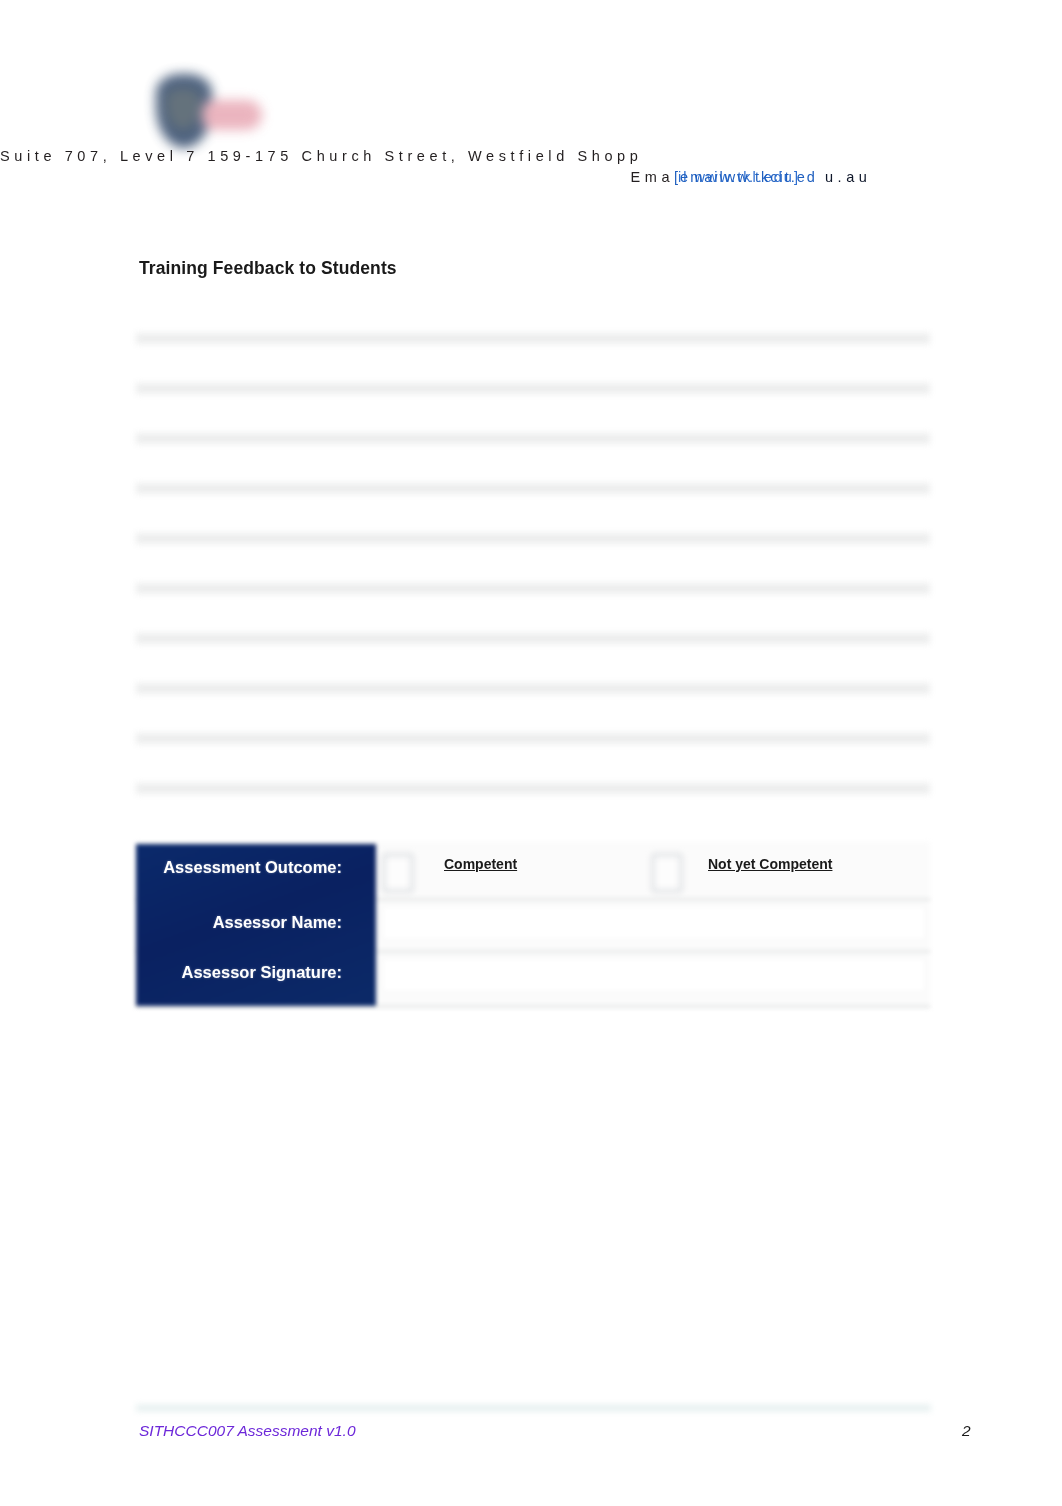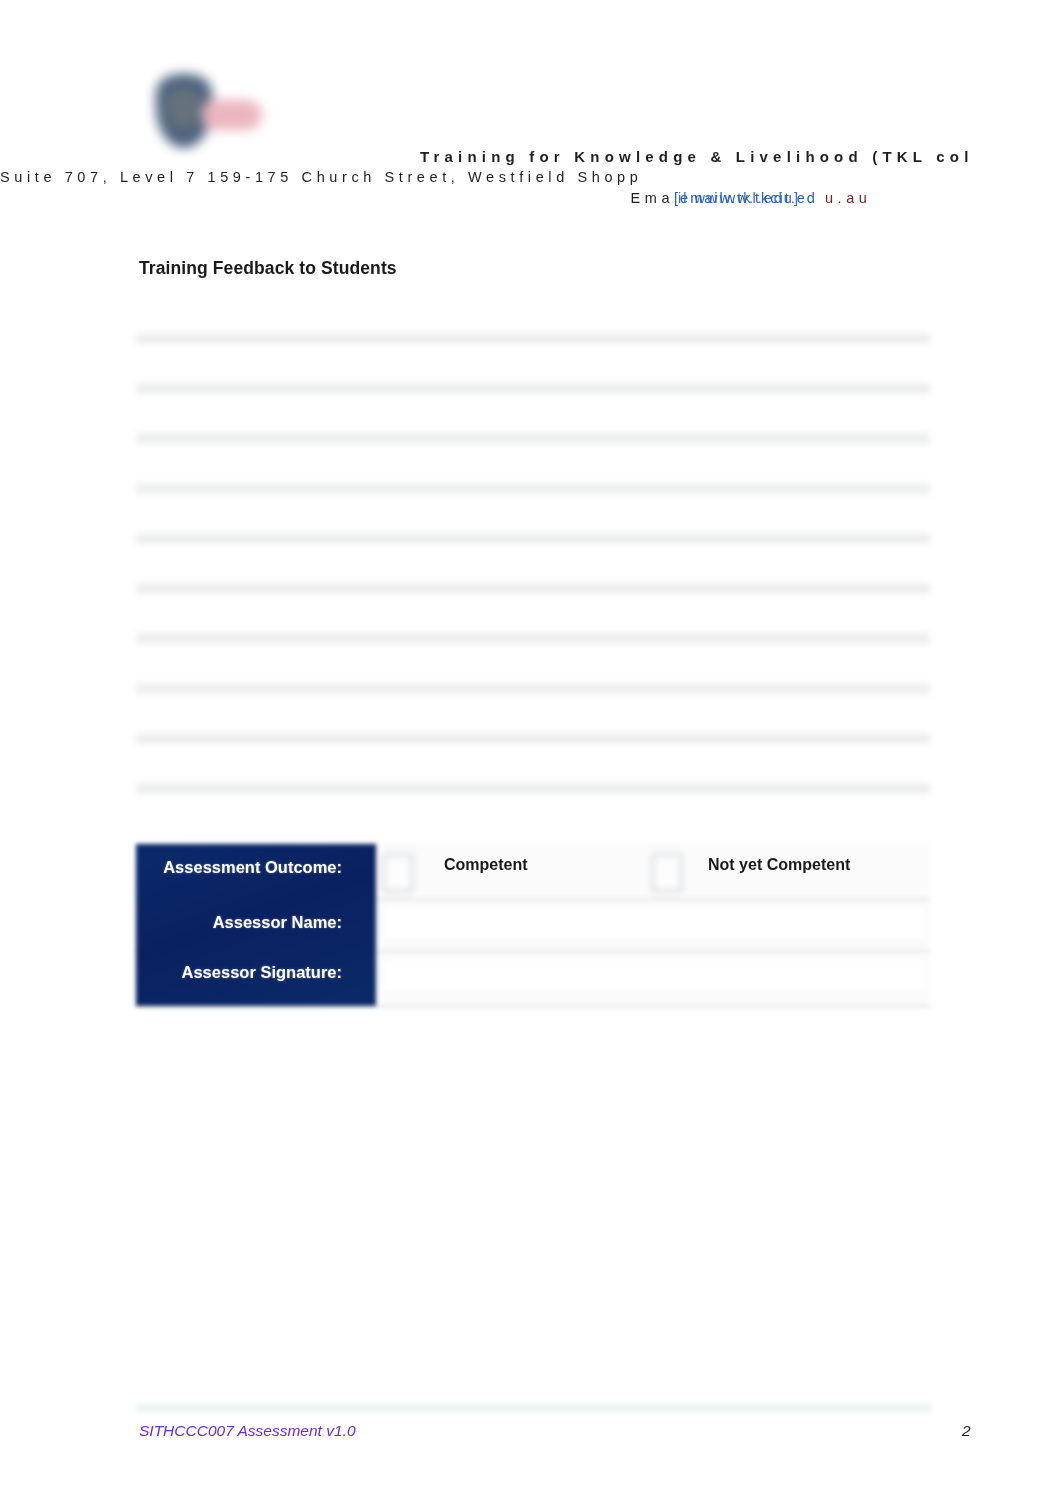--- a/index.html
+++ b/index.html
@@ -123,21 +123,21 @@
   .email-b {
     color: #2f6fd0;
     letter-spacing: 2.0px;
     position: absolute;
     left: 4px;
     top: 0;
     z-index: 1;
     white-space: nowrap;
   }
   .email-tail {
-    color: #7f1d1d;
+    color: #0f172a;
     letter-spacing: 4.6px;
     margin-left: 8px;
   }
 
   
   .section-title {
     position: absolute;
     left: 139px;
     top: 258px;
     font-size: 17.5px;
@@ -234,23 +234,24 @@
     border-radius: 3px;
     background: #fdfdfd;
     filter: blur(3.2px);
   }
   .checkbox.cb1 { left: 247px; top: 12px; }
   .checkbox.cb2 { left: 516px; top: 12px; }
 
   .opt-label {
     position: absolute;
     color: #1a1a1a;
-    font-size: 16px;
+    font-size: 14px;
     font-weight: bold;
     white-space: nowrap;
+    text-decoration: underline;
   }
   .opt-label.o1 { left: 308px; top: 14px; }
   .opt-label.o2 { left: 572px; top: 14px; text-align: center; }
 
   .ot-field {
     position: absolute;
     left: 248px;
     width: 540px;
     height: 30px;
     background: #ffffff;
@@ -301,21 +302,20 @@
 
   <div class="header">
 
     <div class="logo">
       <div class="logo-shield"></div>
       <div class="logo-shield-inner"></div>
       <div class="logo-swoosh"></div>
     </div>
 
     <div class="header-lines">
-      <div class="hline l1">Training for Knowledge &amp; Livelihood (TKL col</div>
       <div class="hline l3">Suite 707, Level 7 159-175 Church Street, Westfield Shopp</div>
       <div class="hline l4">
         <span class="email-label">Ema</span><span class="email-overlap-wrap"><span class="email-a">[email</span><span class="email-b">il  www.tkl.edu]</span></span><span class="email-a">ww.tkcit.ed</span><span class="email-tail">u.au</span>
       </div>
     </div>
   </div>
 
   <div class="section-title">Training Feedback to Students</div>
 
   <div class="feedback-table">

